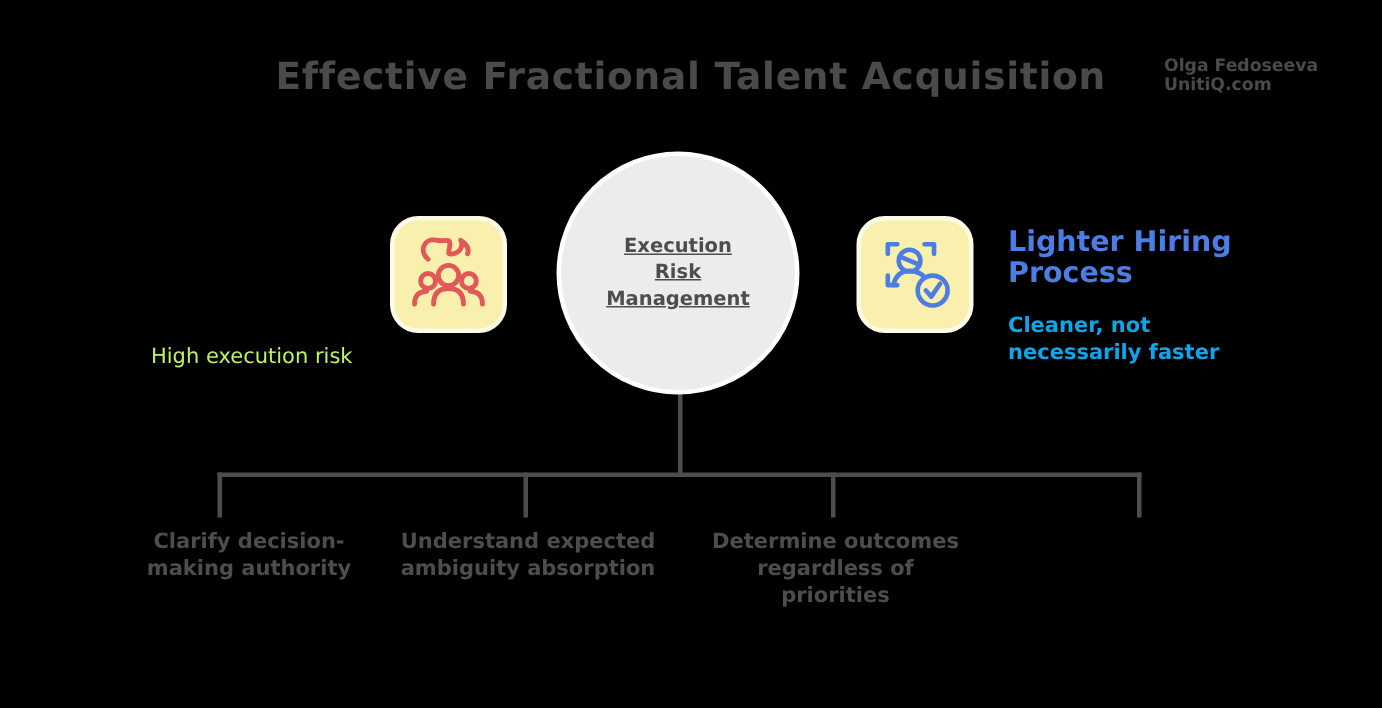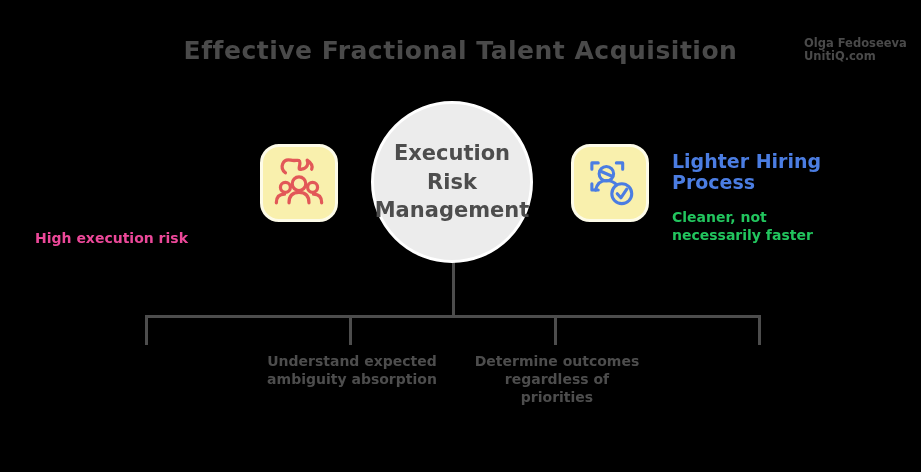--- a/index.html
+++ b/index.html
@@ -11,47 +11,47 @@
     padding-left:31px;
   }
   .pre { white-space:pre-line; }
 
   .title {
     position:absolute; left:0; right:0; top:36px;
     text-align:center; font-size:25px; font-weight:bold;
     color:#4a4a4a; letter-spacing:0.5px;
   }
   .attribution {
-    position:absolute; left:804px; top:37px;
+    position:absolute; left:776px; top:37px;
     font-size:11.5px; font-weight:600; line-height:1.15;
     color:#4a4a4a;
   }
 
   
   .left-heading {
     position:absolute; right:686px; top:149px; width:180px;
     text-align:right; font-size:19px; font-weight:bold; line-height:1.12;
     color:#e25858;
   }
   .left-subtext {
     position:absolute; right:686px; top:230px; width:200px;
-    font-size:14px; font-weight:700;
-    color:#ec4899;
+    text-align:right; font-size:14px; font-weight:400;
+    color:#bef264;
   }
 
   
   .right-heading {
     position:absolute; left:672px; top:151px; width:200px;
     font-size:19px; font-weight:bold; line-height:1.12;
     color:#4b7de2;
   }
   .right-subtext {
     position:absolute; left:672px; top:208px; width:200px;
     font-size:14px; font-weight:600; line-height:1.3;
-    color:#22c55e;
+    color:#0ea5e9;
   }
 
   .icon-box {
     position:absolute; width:78px; height:78px;
     background:#f9f0ad;
     border:3px solid #fdfbe8;
     border-radius:19px;
     display:flex; align-items:center; justify-content:center;
   }
   .icon-box.left  { left:260px; top:144px; }
@@ -60,22 +60,23 @@
   .center-circle {
     position:absolute; left:371px; top:101px;
     width:162px; height:162px;
     background:#ececec;
     border:3px solid #ffffff;
     border-radius:50%;
     display:flex; align-items:center; justify-content:center;
     z-index:2;
   }
   .center-circle .label {
-    text-align:center; font-size:21px; font-weight:bold; line-height:1.35;
+    text-align:center; font-size:13px; font-weight:bold; line-height:1.35;
     color:#4d4d4d;
+    text-decoration:underline;
   }
 
   .line { position:absolute; background:#4d4d4d; }
   .stem   { left:452px; top:262px; width:3px; height:54px; }
   .hbar   { left:145px; top:315px; width:616px; height:3px; }
   .drop-1 { left:145px; top:315px; width:3px; height:30px; }
   .drop-2 { left:349px; top:315px; width:3px; height:30px; }
   .drop-3 { left:554px; top:315px; width:3px; height:30px; }
   .drop-4 { left:758px; top:315px; width:3px; height:30px; }
 
@@ -148,19 +149,21 @@
   <div class="right-subtext pre">Cleaner, not
 necessarily faster</div>
 
   <div class="line stem"></div>
   <div class="line hbar"></div>
   <div class="line drop-1"></div>
   <div class="line drop-2"></div>
   <div class="line drop-3"></div>
   <div class="line drop-4"></div>
 
+  <div class="branch-label b1 pre">Clarify decision-
+making authority</div>
   <div class="branch-label b3 pre">Determine outcomes
 regardless of
 priorities</div>
   <div class="branch-label b2 pre">Understand expected
 ambiguity absorption</div>
 
 </div>
 
 </body></html>

